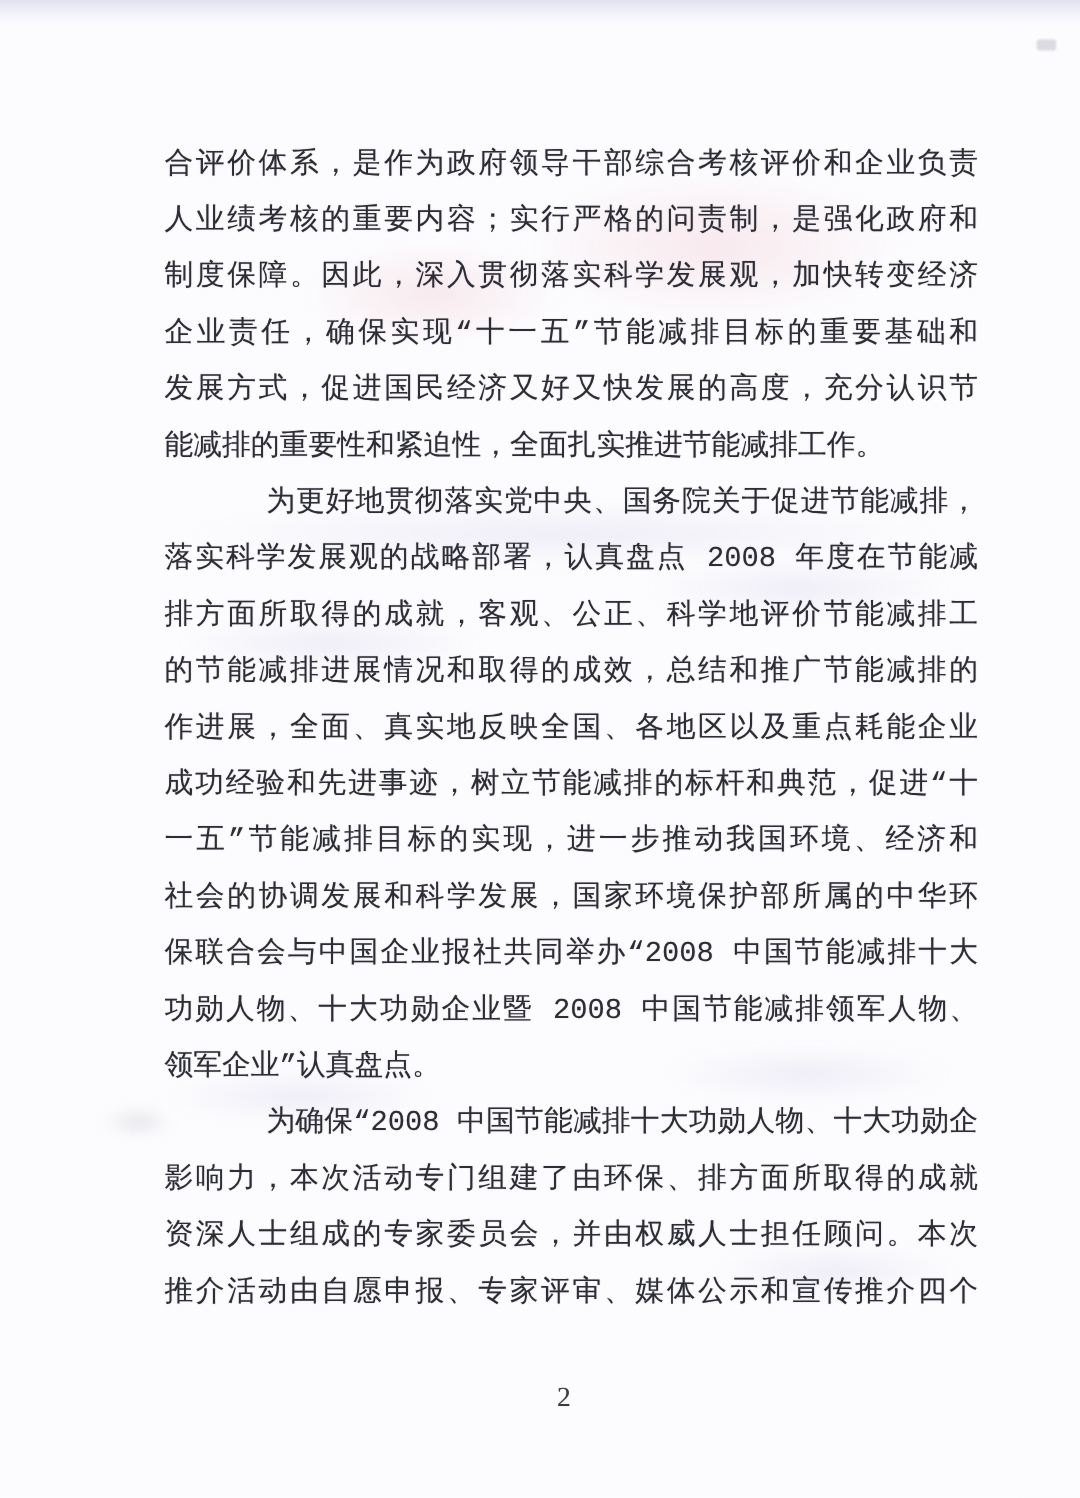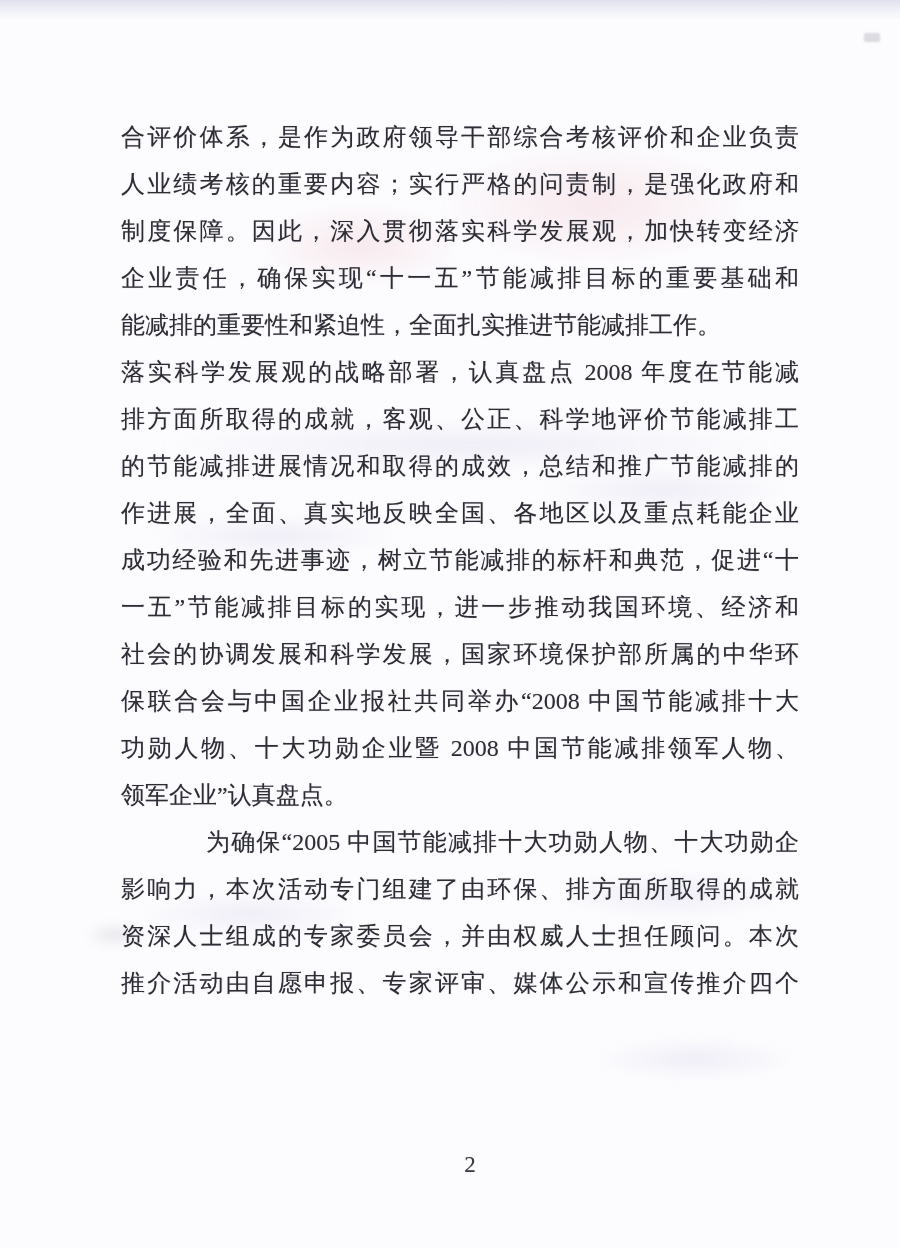--- a/index.html
+++ b/index.html
@@ -21,23 +21,24 @@
     position: absolute;
     left: 0; top: 0;
     width: 100%; height: 20px;
     background: linear-gradient(to bottom,
       rgba(185,185,215,0.40) 0%,
       rgba(205,205,230,0.22) 55%,
       rgba(230,230,245,0.0) 100%);
   }
   .textblock {
     position: absolute;
-    left: 121px;
+    left: 137px;
     top: 114px;
     width: 678px;
+    font-family: Liberation Mono, monospace;
   }
   .line {
     height: 47px;
     line-height: 47px;
     font-size: 24px;
     color: #2d2d35;
     text-align: justify;
     text-align-last: justify;
     text-shadow: 0 0 1px rgba(45,45,60,0.35);
     white-space: nowrap;
@@ -92,32 +93,34 @@
   <div class="ghost violet" style="left:140px; top:893px; width:220px; height:42px;"></div>
   <div class="ghost violet" style="left:595px; top:1038px; width:200px; height:42px;"></div>
   <div class="ghost gray" style="left:85px;  top:922px; width:60px;  height:26px;"></div>
   <div class="speck" style="left:864px; top:33px; width:16px; height:9px;"></div>
 
   <div class="textblock">
     <div class="line">合评价体系，是作为政府领导干部综合考核评价和企业负责</div>
     <div class="line">人业绩考核的重要内容；实行严格的问责制，是强化政府和</div>
     <div class="line">制度保障。因此，深入贯彻落实科学发展观，加快转变经济</div>
     <div class="line">企业责任，确保实现“十一五”节能减排目标的重要基础和</div>
+    <div class="line">发展方式，促进国民经济又好又快发展的高度，充分认识节</div>
     <div class="line para-end">能减排的重要性和紧迫性，全面扎实推进节能减排工作。</div>
+    <div class="line indent">为更好地贯彻落实党中央、国务院关于促进节能减排，</div>
     <div class="line">落实科学发展观的战略部署，认真盘点 2008 年度在节能减</div>
     <div class="line">排方面所取得的成就，客观、公正、科学地评价节能减排工</div>
     <div class="line">的节能减排进展情况和取得的成效，总结和推广节能减排的</div>
     <div class="line">作进展，全面、真实地反映全国、各地区以及重点耗能企业</div>
     <div class="line">成功经验和先进事迹，树立节能减排的标杆和典范，促进“十</div>
     <div class="line">一五”节能减排目标的实现，进一步推动我国环境、经济和</div>
     <div class="line">社会的协调发展和科学发展，国家环境保护部所属的中华环</div>
     <div class="line">保联合会与中国企业报社共同举办“2008 中国节能减排十大</div>
     <div class="line">功勋人物、十大功勋企业暨 2008 中国节能减排领军人物、</div>
     <div class="line para-end">领军企业”认真盘点。</div>
-    <div class="line indent">为确保“2005 中国节能减排十大功勋人物、十大功勋企</div>
+    <div class="line indent">为确保“2008 中国节能减排十大功勋人物、十大功勋企</div>
     <div class="line">影响力，本次活动专门组建了由环保、排方面所取得的成就</div>
     <div class="line">资深人士组成的专家委员会，并由权威人士担任顾问。本次</div>
     <div class="line">推介活动由自愿申报、专家评审、媒体公示和宣传推介四个</div>
   </div>
 
   <div class="page-number">2</div>
 
 </div>
 
 </body></html>

